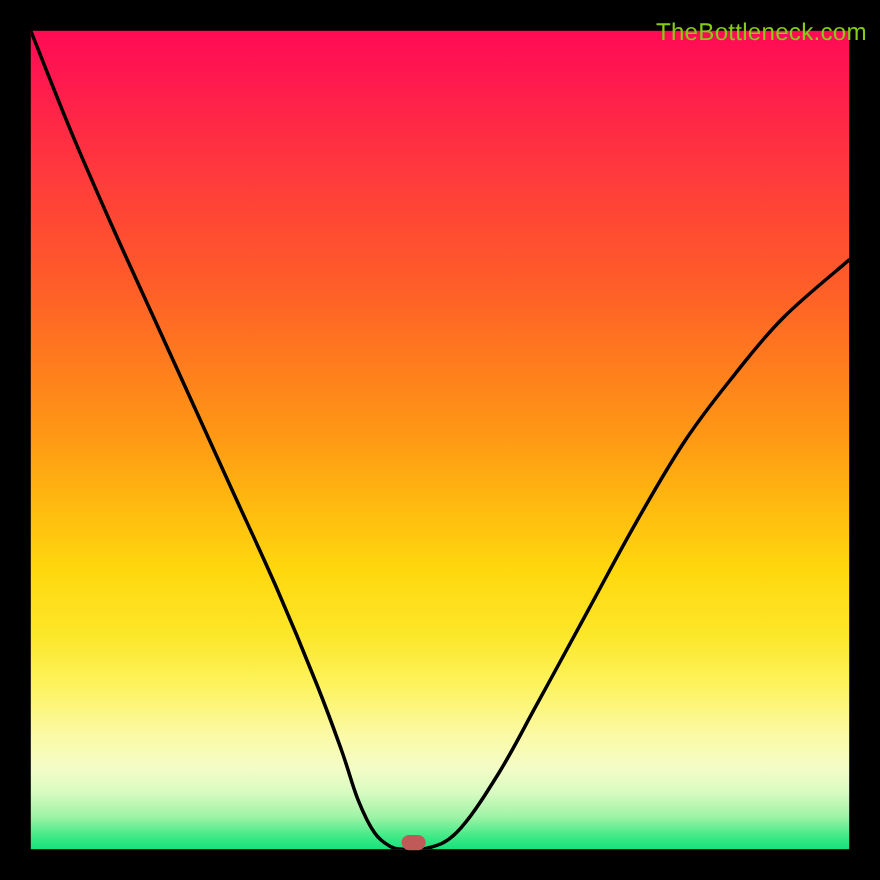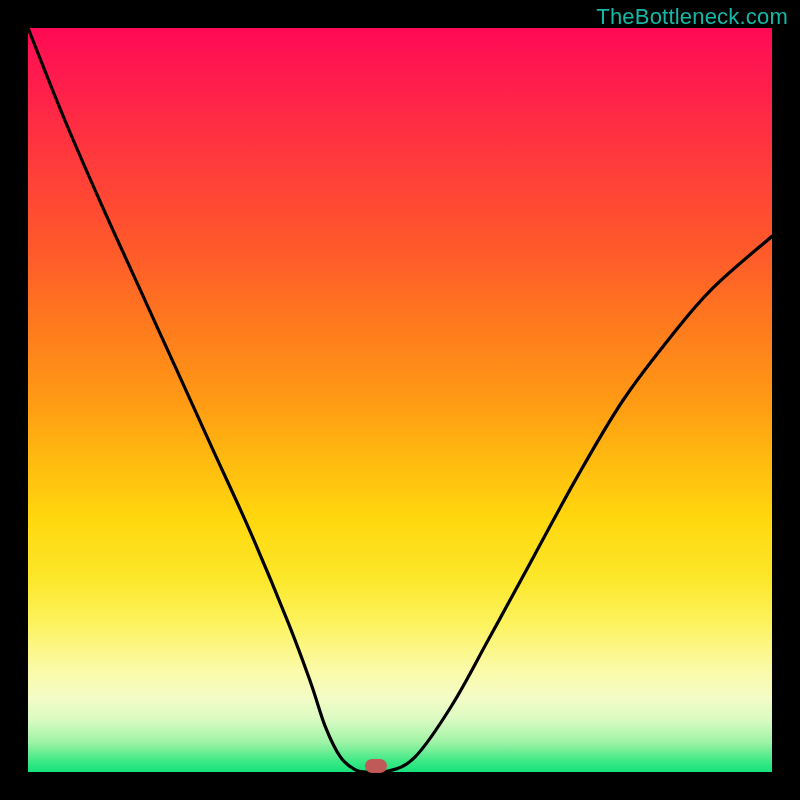--- a/index.html
+++ b/index.html
@@ -38,23 +38,23 @@
       #fbfaa5 86%,
       #f4fcc6 90%,
       #d9fbc2 93%,
       #9ff3a6 96%,
       #3ee986 98.5%,
       #16e27c 100%
     );
   }
   .watermark {
     position: absolute;
-    top: 4px;
+    top: 16px;
     right: 12px;
-    color: #14b8a6;
+    color: #84cc16;
     font-size: 22px;
     font-weight: 500;
     letter-spacing: 0.2px;
     z-index: 5;
     user-select: none;
   }
   svg.curve {
     position: absolute;
     left: 0;
     top: 0;

